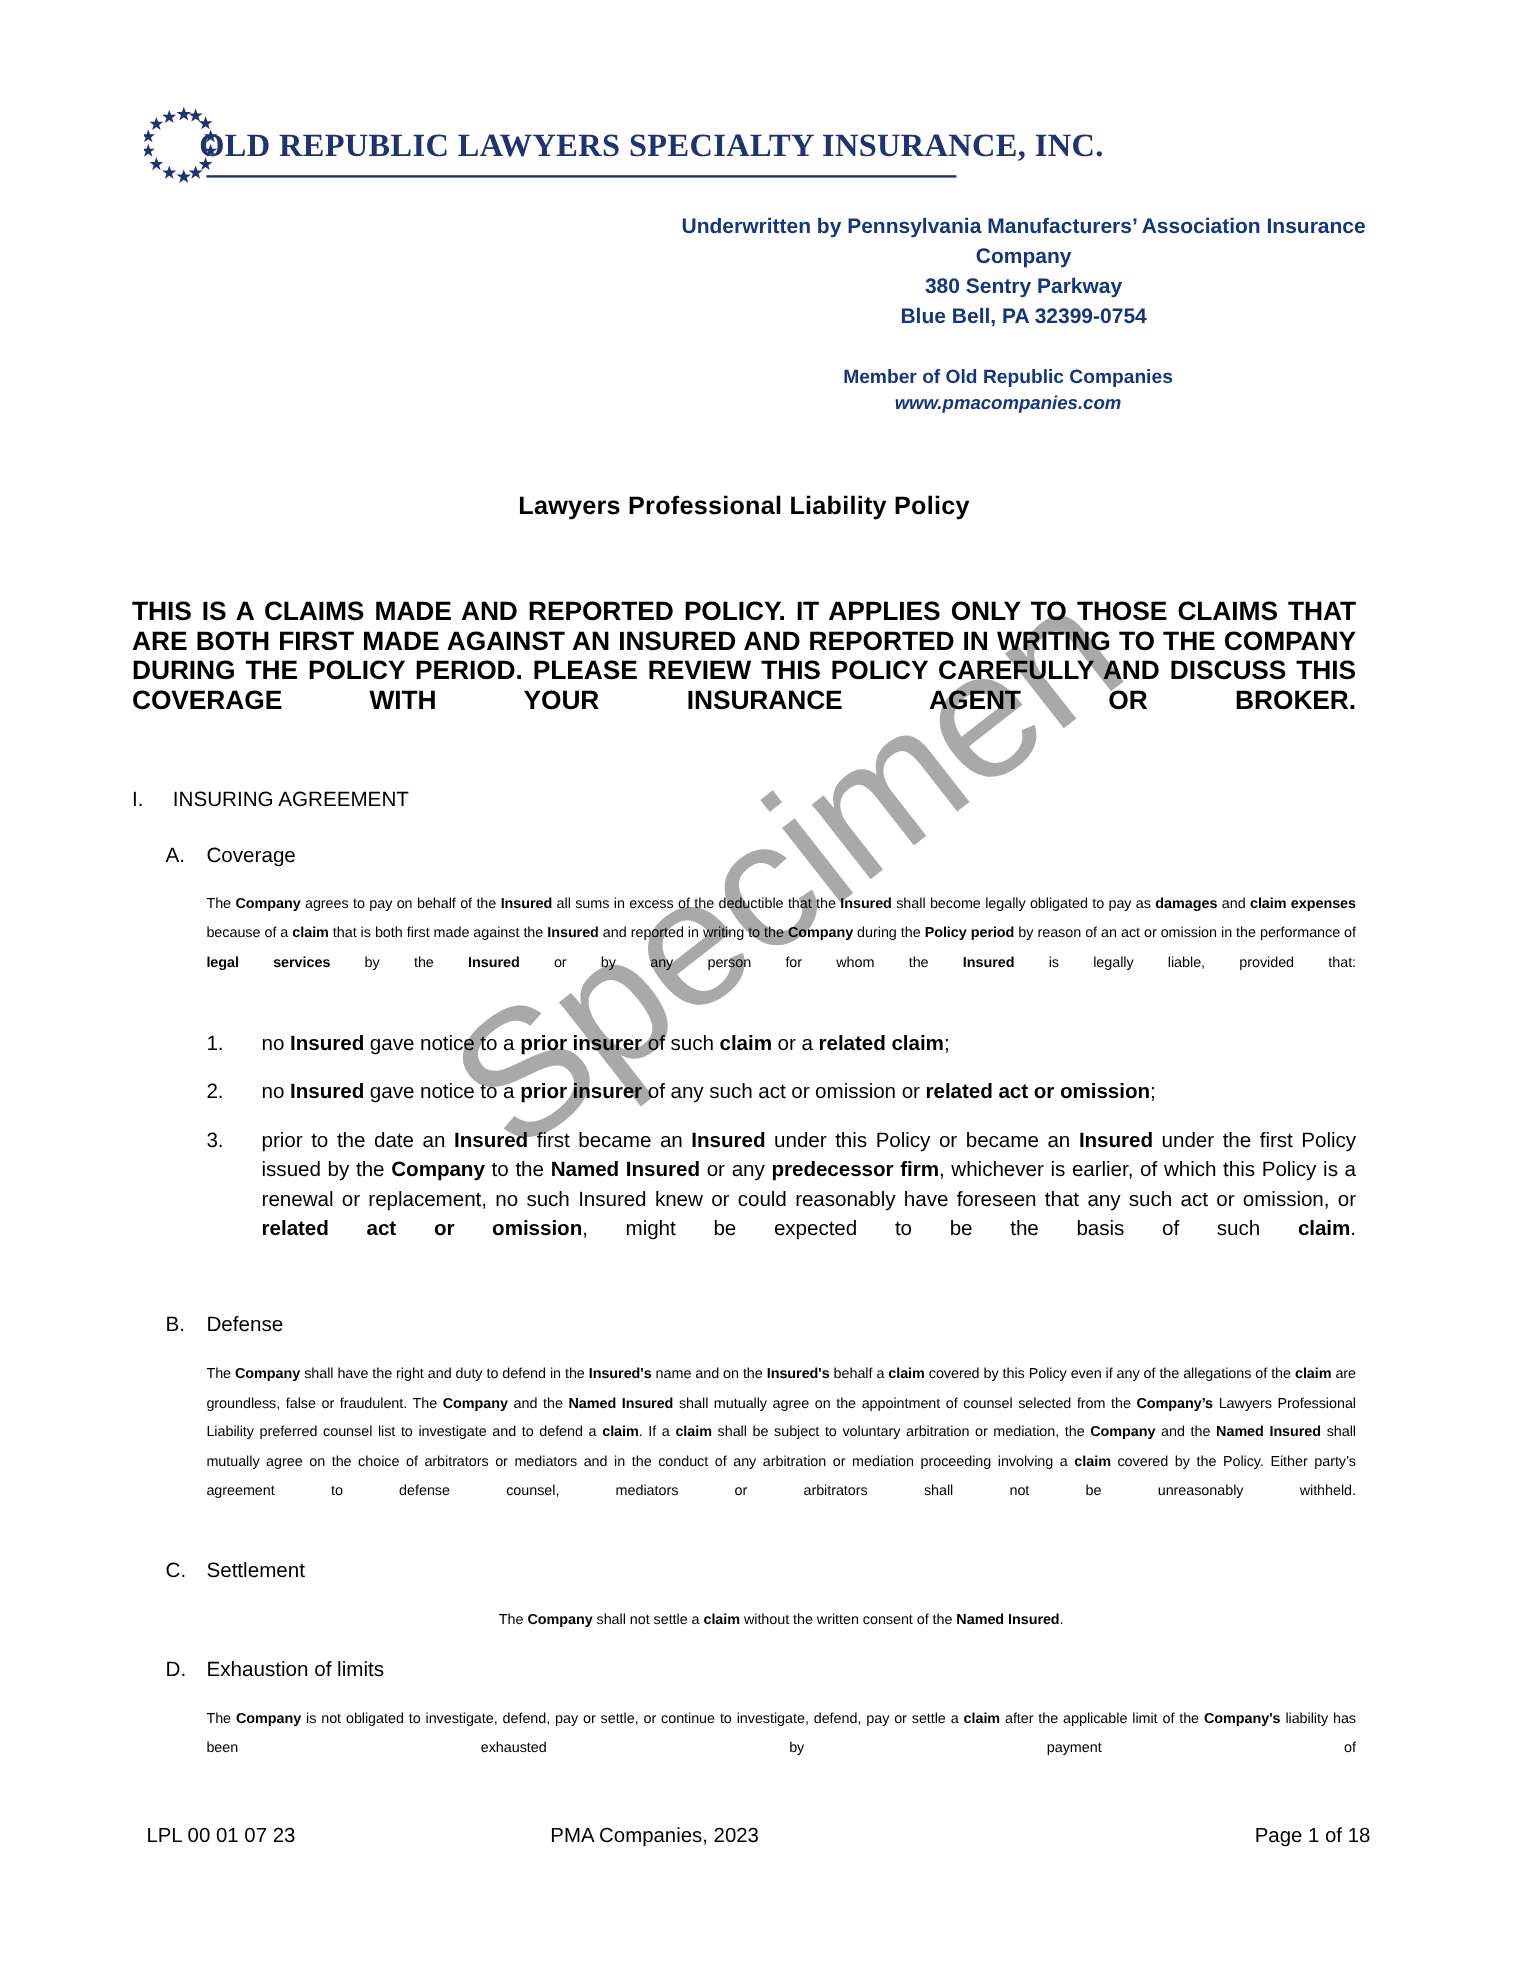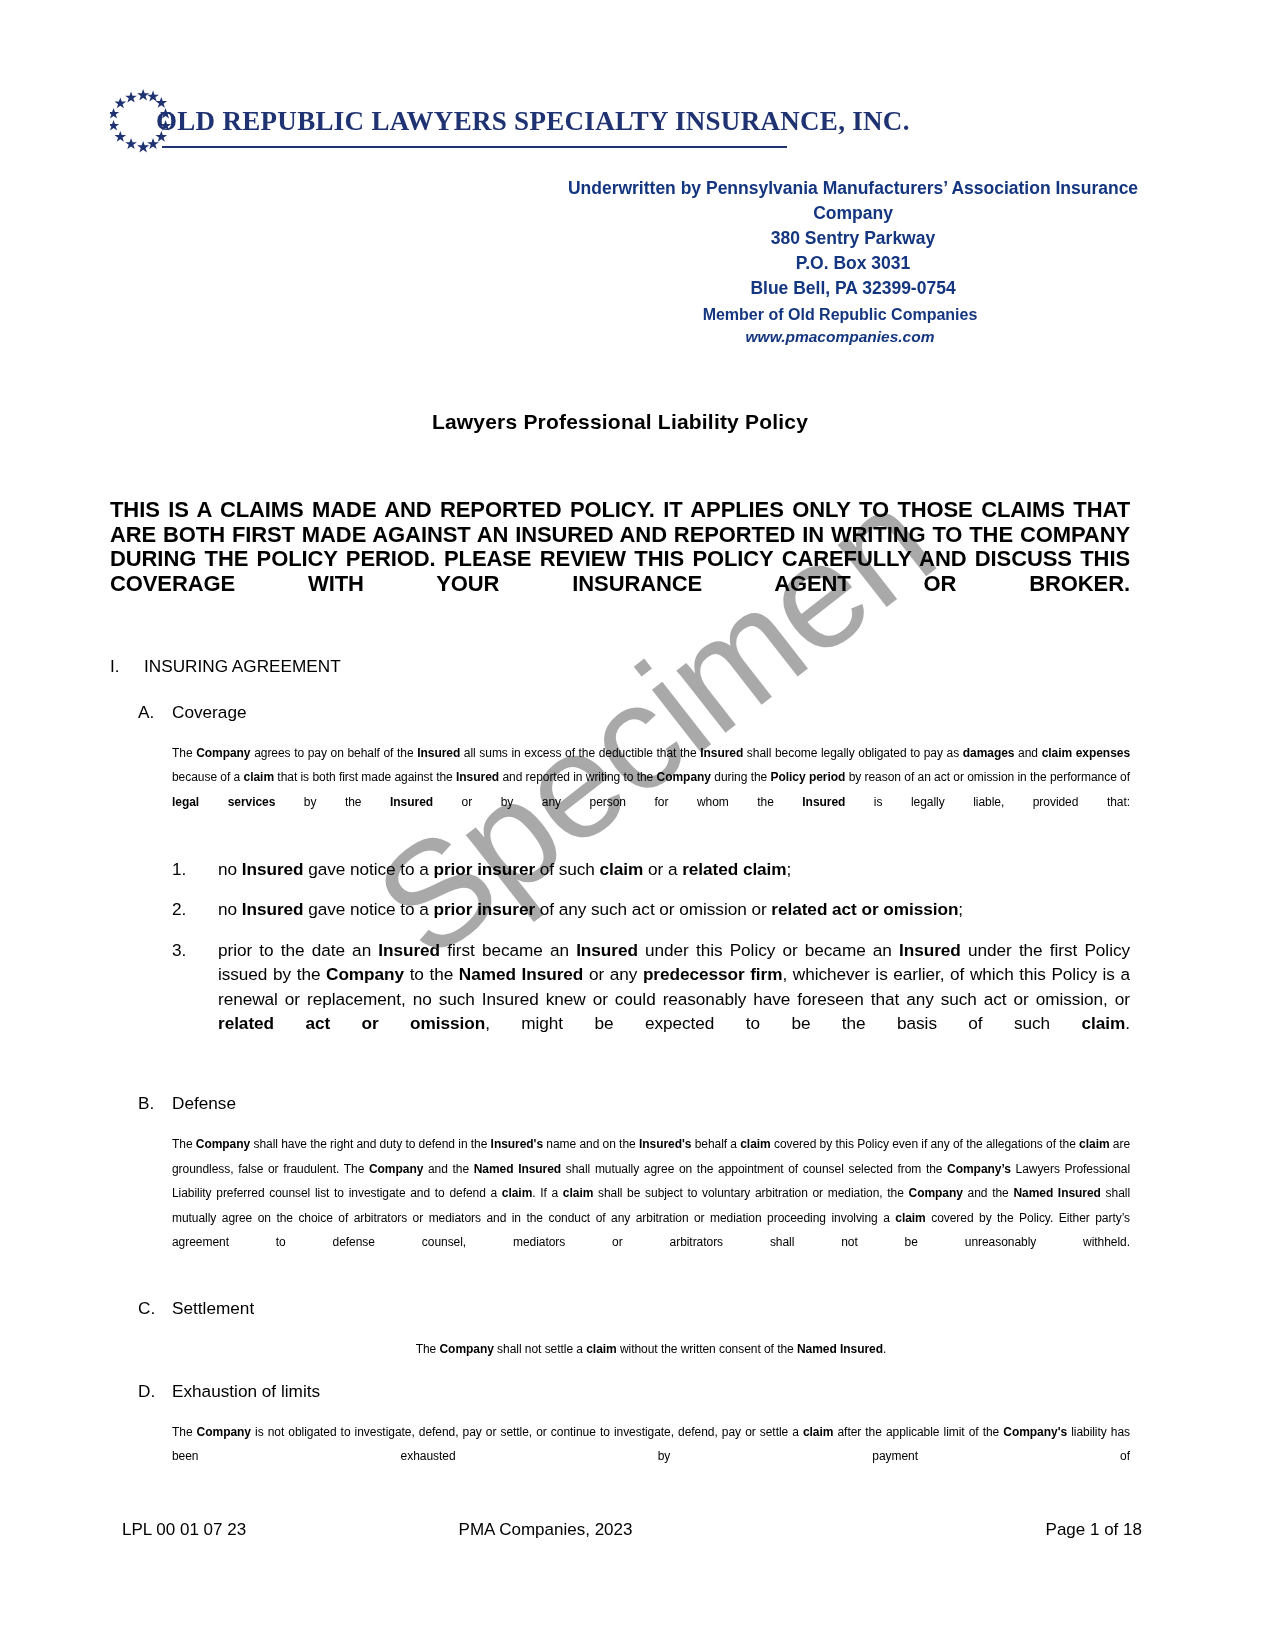--- a/index.html
+++ b/index.html
@@ -50,21 +50,21 @@
     opacity: 0.85;
     transform: rotate(-38deg);
     transform-origin: 50% 50%;
     letter-spacing: -2px;
     white-space: nowrap;
   }
 
   
   .logo-block {
     position: absolute;
-    left: 110px;
+    left: 120px;
     top: 88px;
     width: 680px;
     height: 72px;
     z-index: 8;
   }
   .logo-stars {
     position: absolute;
     left: 0px;
     top: 0px;
     width: 74px;
@@ -275,21 +275,20 @@
           <polygon points="37,1 38.6,5.6 43.4,5.6 39.5,8.5 41,13.1 37,10.3 33,13.1 34.5,8.5 30.6,5.6 35.4,5.6" transform="translate(-2,52) scale(0.95)"></polygon>
         </g>
       </svg>
       <div class="logo-wordmark">OLD REPUBLIC LAWYERS SPECIALTY INSURANCE, INC.</div>
       <div class="logo-rule"></div>
     </div>
 
     <div class="address-block">
       <span class="addr-line">Underwritten by Pennsylvania Manufacturers’ Association Insurance Company</span>
       <span class="addr-line">380 Sentry Parkway</span>
-      <span class="addr-line">P.O. Box 3031</span>
       <span class="addr-line">Blue Bell, PA 32399-0754</span>
     </div>
 
     <div class="member-block">
       <span>Member of Old Republic Companies</span>
       <span class="website">www.pmacompanies.com</span>
     </div>
 
     <div class="doc-title">Lawyers Professional Liability Policy</div>
 

